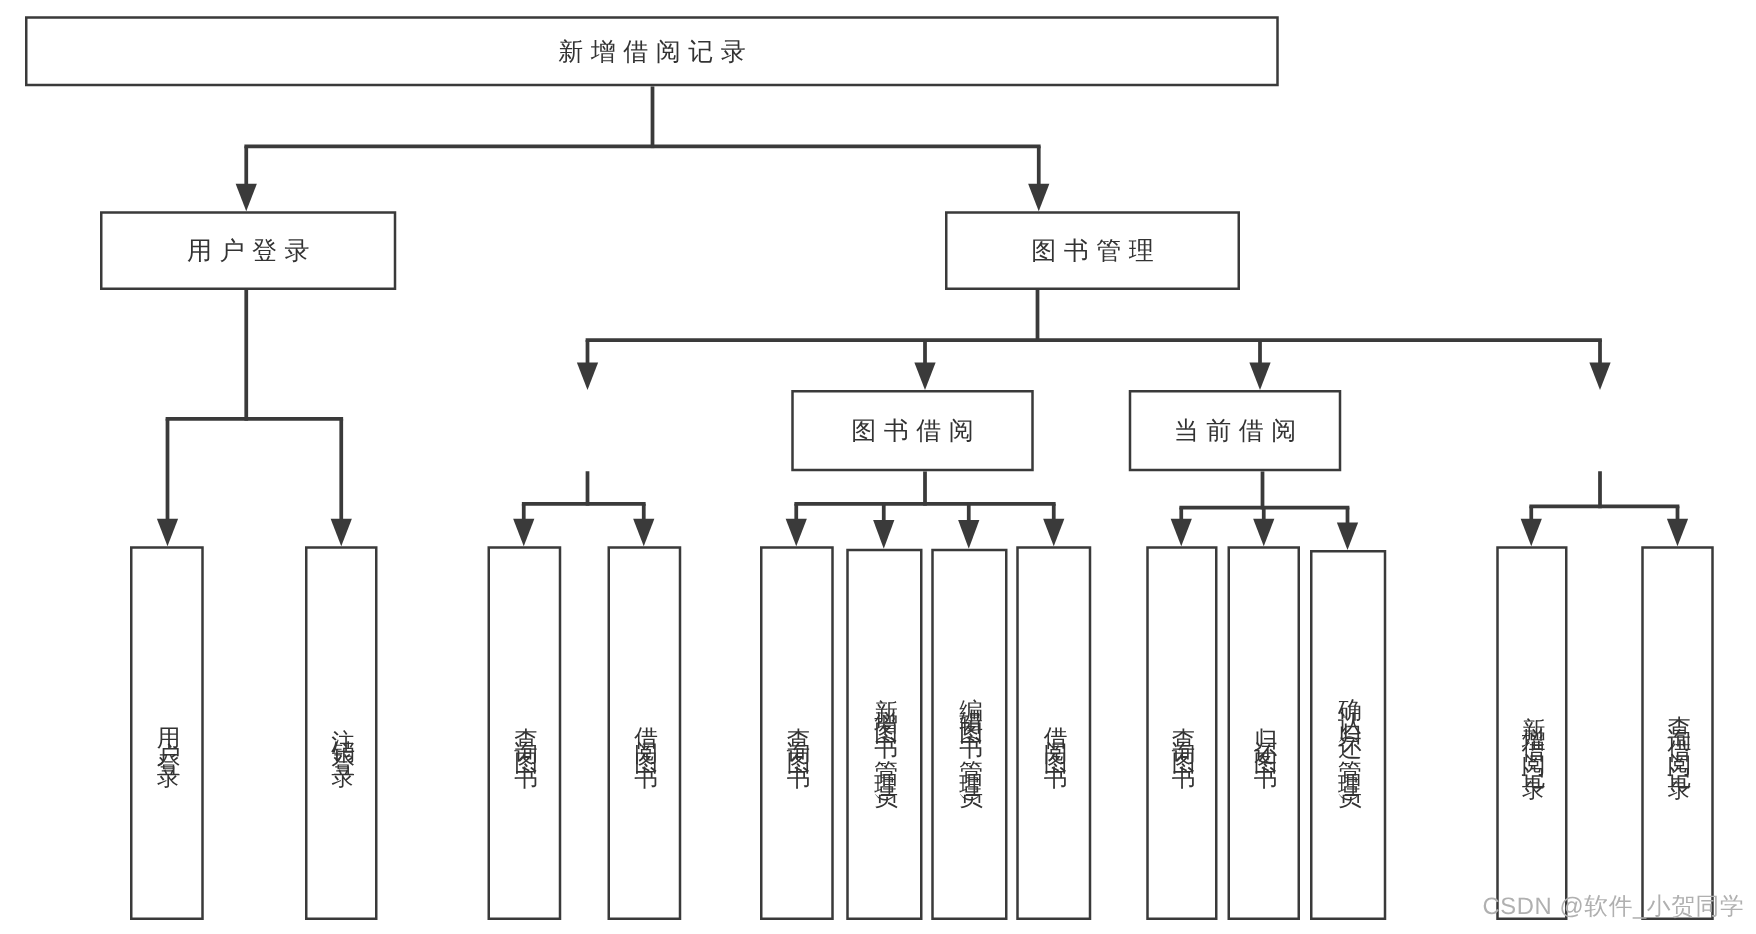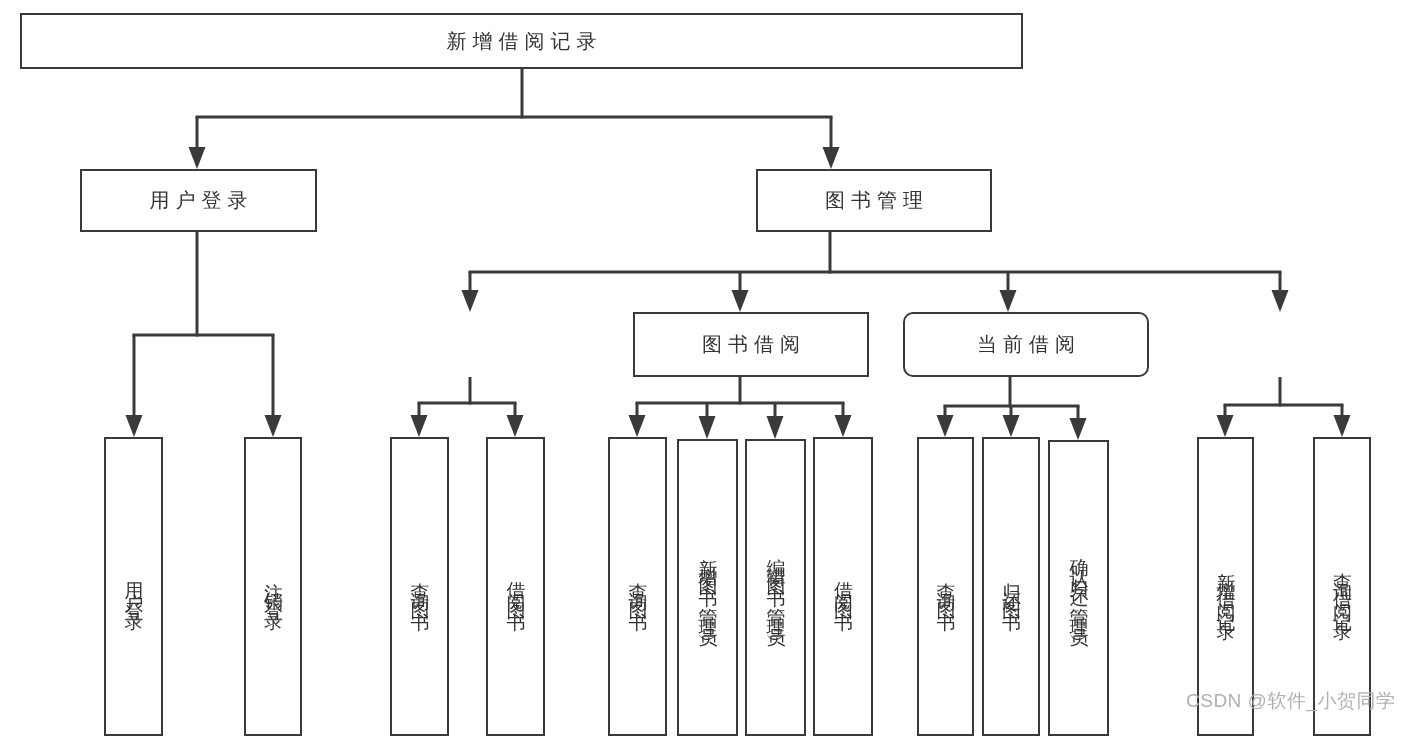--- a/index.html
+++ b/index.html
@@ -32,21 +32,21 @@
   .box.v .label {
     writing-mode:vertical-rl;
     text-orientation:mixed;
     font-size:19px;
     letter-spacing:10px;
     line-height:1.1;
     white-space:nowrap;
   }
   #watermark {
     position:absolute;
-    left:1186px; top:688px;
+    left:1186px; top:712px;
     font-size:19px;
     letter-spacing:0.5px;
     color:#b0b0b0;
     z-index:5;
     white-space:nowrap;
   }
 </style>
 </head>
 <body>
 
@@ -132,24 +132,24 @@
     <span class="label">新增借阅记录</span>
   </div>
 
   <div class="box h" style="left:80px; top:169px; width:237px; height:63px;">
     <span class="label">用户登录</span>
   </div>
   <div class="box h" style="left:712px; top:169px; width:236px; height:63px;margin-left:44px;">
     <span class="label">图书管理</span>
   </div>
 
-  <div class="box h" style="left:633px; top:312px; width:236px; height:65px;">
+  <div class="box h" style="left:633px; top:312px; width:194px; height:65px;">
     <span class="label">图书借阅</span>
   </div>
-  <div class="box h" style="left:903px; top:312px; width:246px; height:65px;border-radius:10px;">
+  <div class="box h" style="left:903px; top:312px; width:170px; height:65px;">
     <span class="label">当前借阅</span>
   </div>
 
   <div class="box v" style="left:104px; top:437px; width:59px; height:299px;">
     <span class="label">用户登录</span>
   </div>
   <div class="box v" style="left:244px; top:437px; width:58px; height:299px;">
     <span class="label">注销登录</span>
   </div>
 

